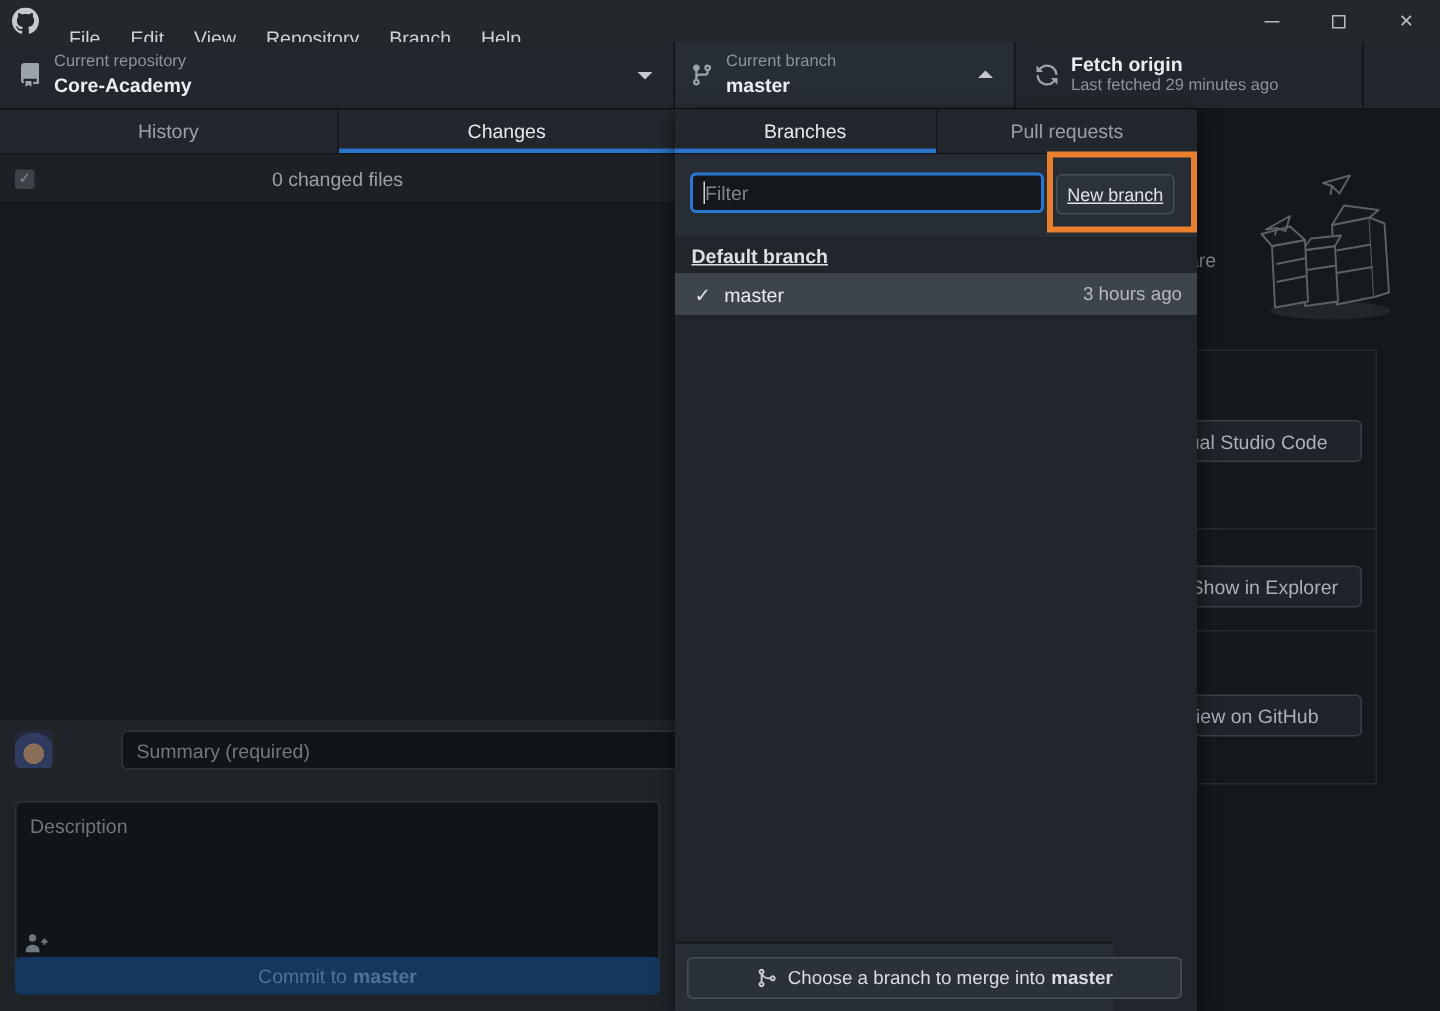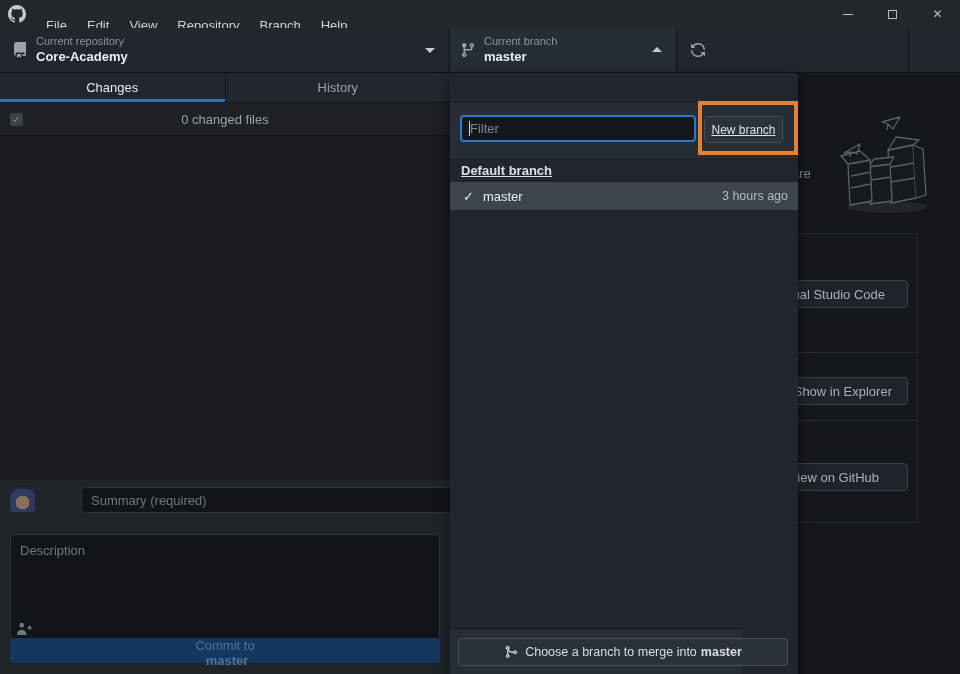--- a/index.html
+++ b/index.html
@@ -47,21 +47,21 @@
   
   .commit-area { position:absolute; left:0; top:480px; width:450px; height:194px; background:#1f2429; }
   .avatar { position:absolute; left:10px; top:7px; width:25px; height:25px; border-radius:3px;
             background: radial-gradient(circle at 50% 62%, #8a6f58 0 34%, #2e3b5e 35% 70%, #23283a 71%); }
   .summary-input { position:absolute; left:42px; top:7px; width:398px; height:26px; background:#111519; border:1px solid #2e343b; border-radius:4px; color:#e6ebf0; font-size:13px; padding:0 9px; font-family:"Liberation Sans",sans-serif;margin-left:39px; }
   .summary-input::placeholder { color:#6f777f; }
   .desc-box { position:absolute; left:10px; top:54px; width:430px; height:107px; }
   .desc-input { width:430px; height:107px; background:#111519; border:1px solid #2e343b; border-radius:4px; color:#e6ebf0; font-size:13px; padding:8px 9px; resize:none; font-family:"Liberation Sans",sans-serif; }
   .desc-input::placeholder { color:#6f777f; }
   .coauthor { position:absolute; left:7px; bottom:6px; width:15px; height:13px; color:#6f777f; }
-  .commit-btn { position:absolute; left:10px; top:158px; width:430px; height:25px; background:#15365e; border:none; border-radius:4px; color:#4e729b; font-size:13px; display:flex; align-items:center; justify-content:space-between; font-family:"Liberation Sans",sans-serif;flex-direction:column; }
+  .commit-btn { position:absolute; left:10px; top:158px; width:430px; height:25px; background:#15365e; border:none; border-radius:4px; color:#4e729b; font-size:13px; display:flex; align-items:center; justify-content:center; font-family:"Liberation Sans",sans-serif; }
   .commit-btn b { font-weight:bold; margin-left:4px; }
   
   .bg-frag { position:absolute; left:792px; top:166px; font-size:13px; color:#7f878e; z-index:1; }
   .illu { position:absolute; left:830px; top:110px; width:115px; height:108px; z-index:1; }
   .card { position:absolute; left:700px; width:218px; background:#15181c; border:1px solid #262b31; z-index:1; }
   .card1 { top:233px; height:120px; }
   .card2 { top:352px; height:69px; }
   .card3 { top:420px; height:103px; }
   .bg-btn { position:absolute; background:#1f242a; border:1px solid #3a4047; border-radius:4px; height:28px; color:#a9b1b8; font-size:13px; display:flex; align-items:center; justify-content:flex-end; z-index:1; }
   .bg-btn-vscode { left:690px; top:280px; width:218px; padding-right:22px; }
@@ -135,20 +135,24 @@
       <div class="tb-text">
         <div class="tb-label">Current branch</div>
         <div class="tb-value">master</div>
       </div>
       <div class="chev chev-up"></div>
     </div>
     <div class="tb-sec tb-fetch">
       <svg class="tb-icon" viewBox="0 0 16 16">
           <path fill="currentColor" d="M8 2.5a5.487 5.487 0 0 0-4.131 1.869l1.204 1.204A.25.25 0 0 1 4.896 6H1.25A.25.25 0 0 1 1 5.75V2.104a.25.25 0 0 1 .427-.177l1.38 1.38A7.001 7.001 0 0 1 14.95 7.16a.75.75 0 0 1-1.49.178A5.501 5.501 0 0 0 8 2.5zM1.705 8.005a.75.75 0 0 1 .834.656 5.501 5.501 0 0 0 9.592 2.97l-1.204-1.204a.25.25 0 0 1 .177-.427h3.646a.25.25 0 0 1 .25.25v3.646a.25.25 0 0 1-.427.177l-1.38-1.38A7.001 7.001 0 0 1 1.05 8.84a.75.75 0 0 1 .656-.834z"></path>
         </svg>
+      <div class="tb-text">
+        <div class="tb-value">Fetch origin</div>
+        <div class="tb-label">Last fetched 29 minutes ago</div>
+      </div>
     </div>
     <div class="tb-sec tb-rest"></div>
   </div>
 
   <span class="bg-frag">are</span>
   <svg class="illu" viewBox="0 0 115 108">
     <ellipse cx="57" cy="97" rx="40" ry="6" fill="#22262b"></ellipse>
     <g fill="#16191d" stroke="#5a6167" stroke-width="1.3" stroke-linejoin="round">
       <path d="M58 40 L83 35 L86 88 L61 93 Z"></path>
       <path d="M58 40 L66 27 L89 30 L83 35 Z"></path>
@@ -172,22 +176,22 @@
       <span>sual Studio Code</span>
     </div>
   <div class="bg-btn bg-btn-explorer">
       <span>Show in Explorer</span>
     </div>
   <div class="bg-btn bg-btn-github">
       <span>View on GitHub</span>
     </div>
 
   <div class="ltabs">
+    <div class="tab"><span>History</span></div>
     <div class="tab active"><span>Changes</span><div class="underline"></div></div>
-    <div class="tab"><span>History</span></div>
   </div>
   <div class="changed-row">
     <div class="cbx">✓</div>
     <span class="changed-label">0 changed files</span>
   </div>
   <div class="sidebar-empty"></div>
 
   <div class="commit-area">
     <div class="avatar"></div>
     <input class="summary-input" placeholder="Summary (required)" style="">
@@ -202,20 +206,24 @@
           </g>
         </svg>
     </div>
     <button class="commit-btn">
         <span>Commit to</span>
         <b>master</b>
       </button>
   </div>
 
   <div class="panel">
+    <div class="panel-tabs">
+      <div class="tab active"><span>Branches</span><div class="underline"></div></div>
+      <div class="tab"><span>Pull requests</span></div>
+    </div>
     <div class="filter-row">
       <input class="filter-input" placeholder="Filter" style="">
       <div class="caret"></div>
       <button class="new-branch-btn">New branch</button>
     </div>
     <div class="group-header">Default branch</div>
     <div class="branch-row">
       <span class="branch-check">✓</span>
       <span class="branch-name">master</span>
       <span class="branch-time">3 hours ago</span>

